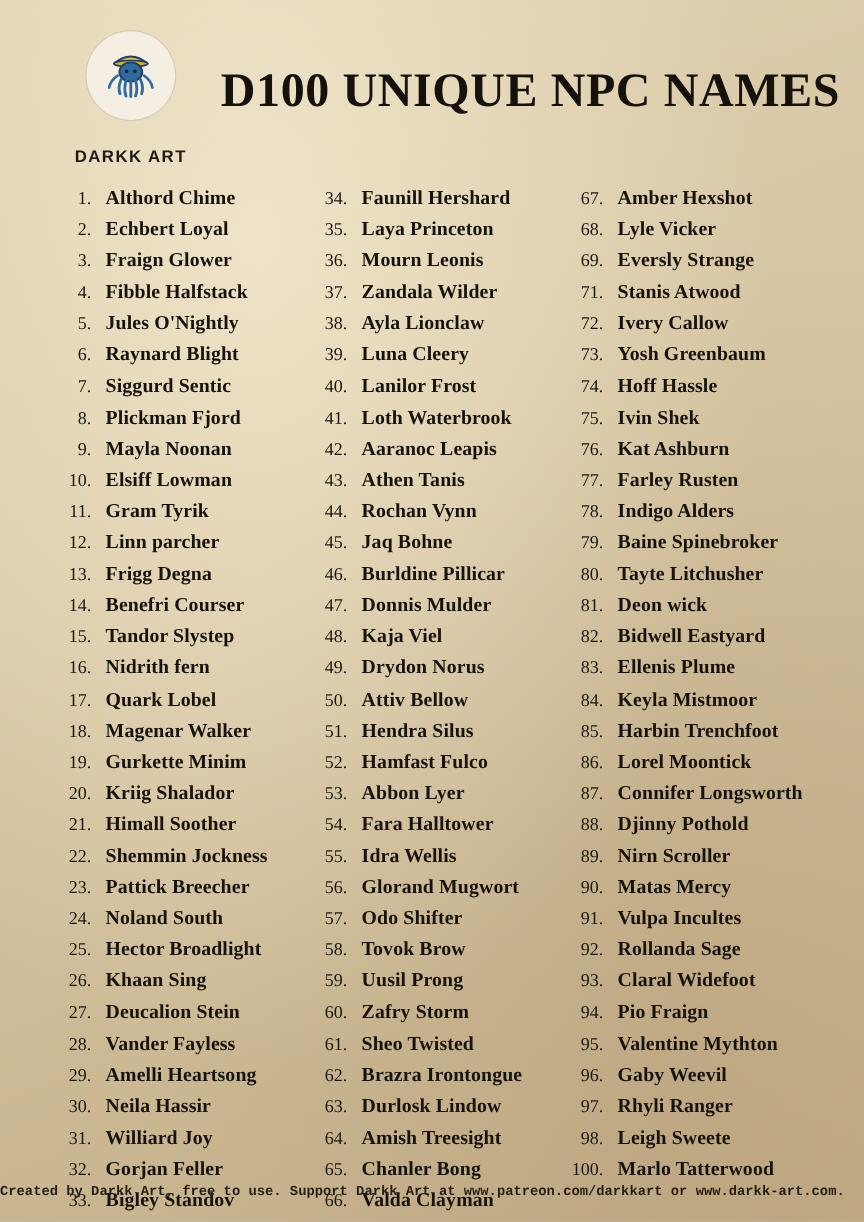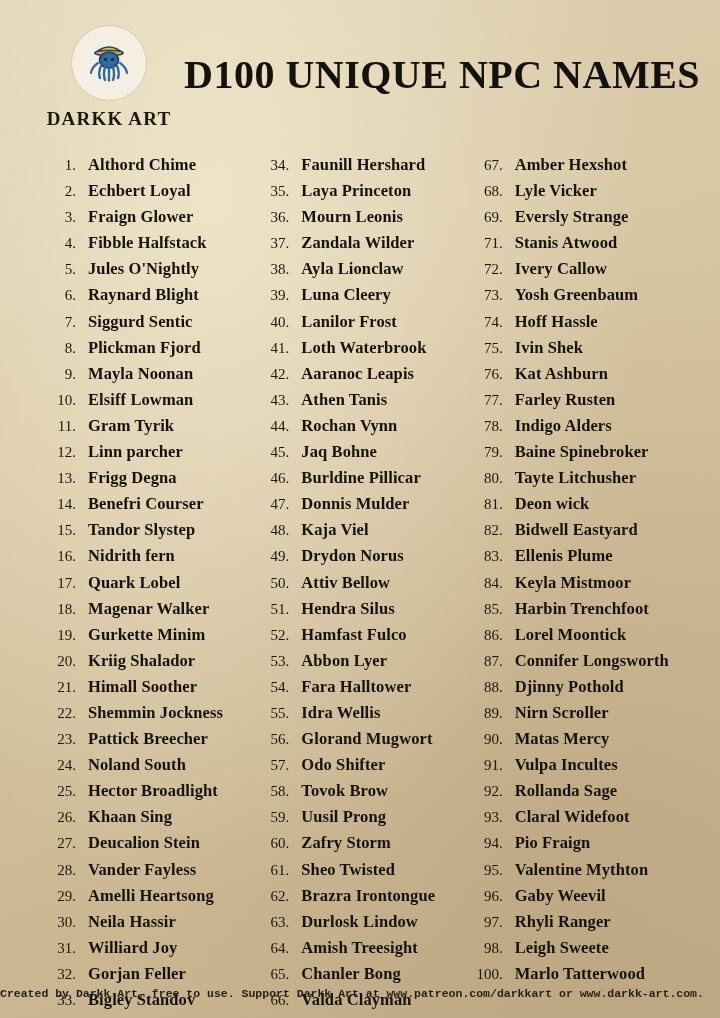--- a/index.html
+++ b/index.html
@@ -52,24 +52,24 @@
     width: 74px;
     height: 74px;
     border-radius: 50%;
     background: #f4efe2;
     display: flex;
     align-items: center;
     justify-content: center;
     box-shadow: 0 0 0 1px rgba(0,0,0,0.08);
   }
   .brand-name {
-    margin-top: 8px;
-    font-family: Liberation Serif, serif;
+    margin-top: 22px;
+    font-family: Liberation Sans, sans-serif;
     font-weight: bold;
-    font-size: 19px;
+    font-size: 14px;
     letter-spacing: 1.2px;
     color: #1d1a14;
   }
   .title-wrap {
     flex: 1;
     display: flex;
     justify-content: center;
     height: 96px;
   }
   .title {

